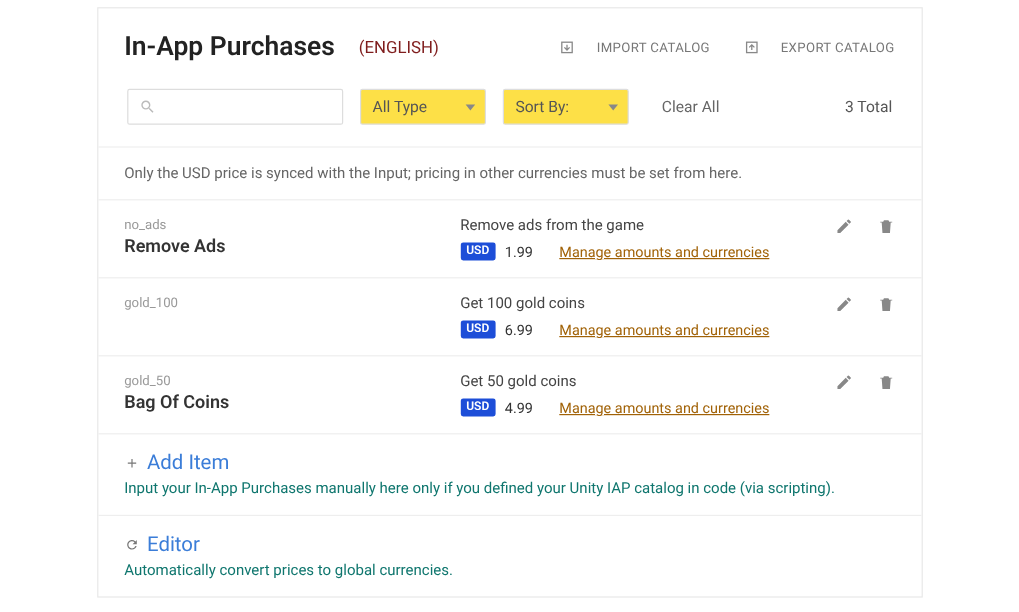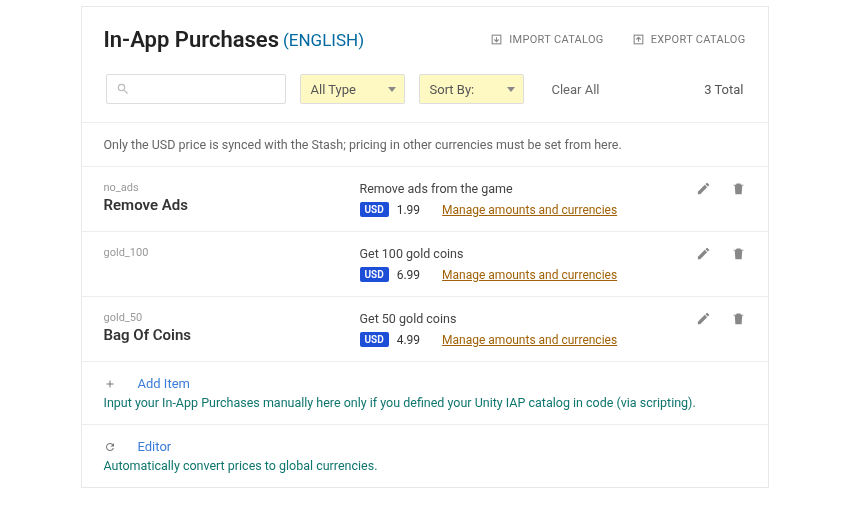--- a/index.html
+++ b/index.html
@@ -20,34 +20,34 @@
     display: flex;
     align-items: center;
     padding: 20px 22px 12px 22px;
   }
   .title {
     font-size: 22px;
     font-weight: 600;
     color: #222;
   }
   .title-lang {
-    font-size: 17px;
-    color: #0369a1;
-    margin-left: 4px;
+    font-size: 14px;
+    color: #7f1d1d;
+    margin-left: 20px;
     font-weight: 400;
   }
   .header-actions {
     margin-left: auto;
     display: flex;
     gap: 28px;
   }
   .header-action {
     display: flex;
     align-items: center;
-    gap: 6px;
+    gap: 18px;
     font-size: 11px;
     color: #777;
     letter-spacing: 0.3px;
     cursor: pointer;
   }
   .header-action svg { width: 13px; height: 13px; }
   .toolbar {
     display: flex;
     align-items: center;
     padding: 10px 24px 18px 24px;
@@ -77,21 +77,21 @@
     height: 30px;
     border: 1px solid #ddd;
     border-radius: 2px;
     display: flex;
     align-items: center;
     padding: 0 28px 0 10px;
     font-size: 13px;
     color: #555;
     cursor: pointer;
     min-width: 105px;
-    background: #fef9c3;
+    background: #fde047;
   }
   .select-box .caret {
     position: absolute;
     right: 8px; top: 12px;
     width: 0; height: 0;
     border-left: 4px solid transparent;
     border-right: 4px solid transparent;
     border-top: 5px solid #888;
   }
   .clear-all {
@@ -110,20 +110,21 @@
     border-bottom: 1px solid #eee;
     padding: 14px 22px;
     color: #666;
     font-size: 12.5px;
   }
   .item-row {
     display: flex;
     align-items: flex-start;
     padding: 14px 22px;
     border-bottom: 1px solid #eee;
+    gap: 24px;
   }
   .item-left { width: 256px; flex-shrink: 0; }
   .item-sku { font-size: 11px; color: #999; margin-bottom: 2px; }
   .item-name { font-size: 15px; font-weight: 600; color: #333; }
   .item-mid { flex: 1; }
   .item-desc { font-size: 12.5px; color: #444; margin-bottom: 6px; }
   .price-line { display: flex; align-items: center; gap: 8px; }
   .usd-badge {
     background: #1d4ed8;
     color: #fff;
@@ -148,23 +149,23 @@
   }
   .item-actions svg { width: 15px; height: 15px; fill: #888; cursor: pointer; }
   .footer-section {
     padding: 14px 22px;
     border-bottom: 1px solid #eee;
   }
   .footer-section:last-child { border-bottom: none; }
   .action-link {
     display: flex;
     align-items: center;
-    gap: 22px;
+    gap: 7px;
     color: #3b7dd8;
-    font-size: 13px;
+    font-size: 17px;
     cursor: pointer;
     margin-bottom: 4px;
   }
   .action-link svg { width: 12px; height: 12px; fill: #777; }
   .footer-desc { font-size: 12.5px; color: #0f766e; }
 </style>
 </head>
 <body>
 
 <div class="panel">
@@ -202,21 +203,21 @@
       <span class="caret"></span>
     </div>
     <div class="select-box">
       <span>Sort By:</span>
       <span class="caret"></span>
     </div>
     <span class="clear-all">Clear All</span>
     <span class="total">3 Total</span>
   </div>
 
-  <div class="info-bar">Only the USD price is synced with the Stash; pricing in other currencies must be set from here.</div>
+  <div class="info-bar">Only the USD price is synced with the Input; pricing in other currencies must be set from here.</div>
 
   <div id="items-container">
       <div class="item-row">
         <div class="item-left">
           <div class="item-sku">no_ads</div>
           <div class="item-name">Remove Ads</div>
         </div>
         <div class="item-mid">
           <div class="item-desc">Remove ads from the game</div>
           <div class="price-line">

